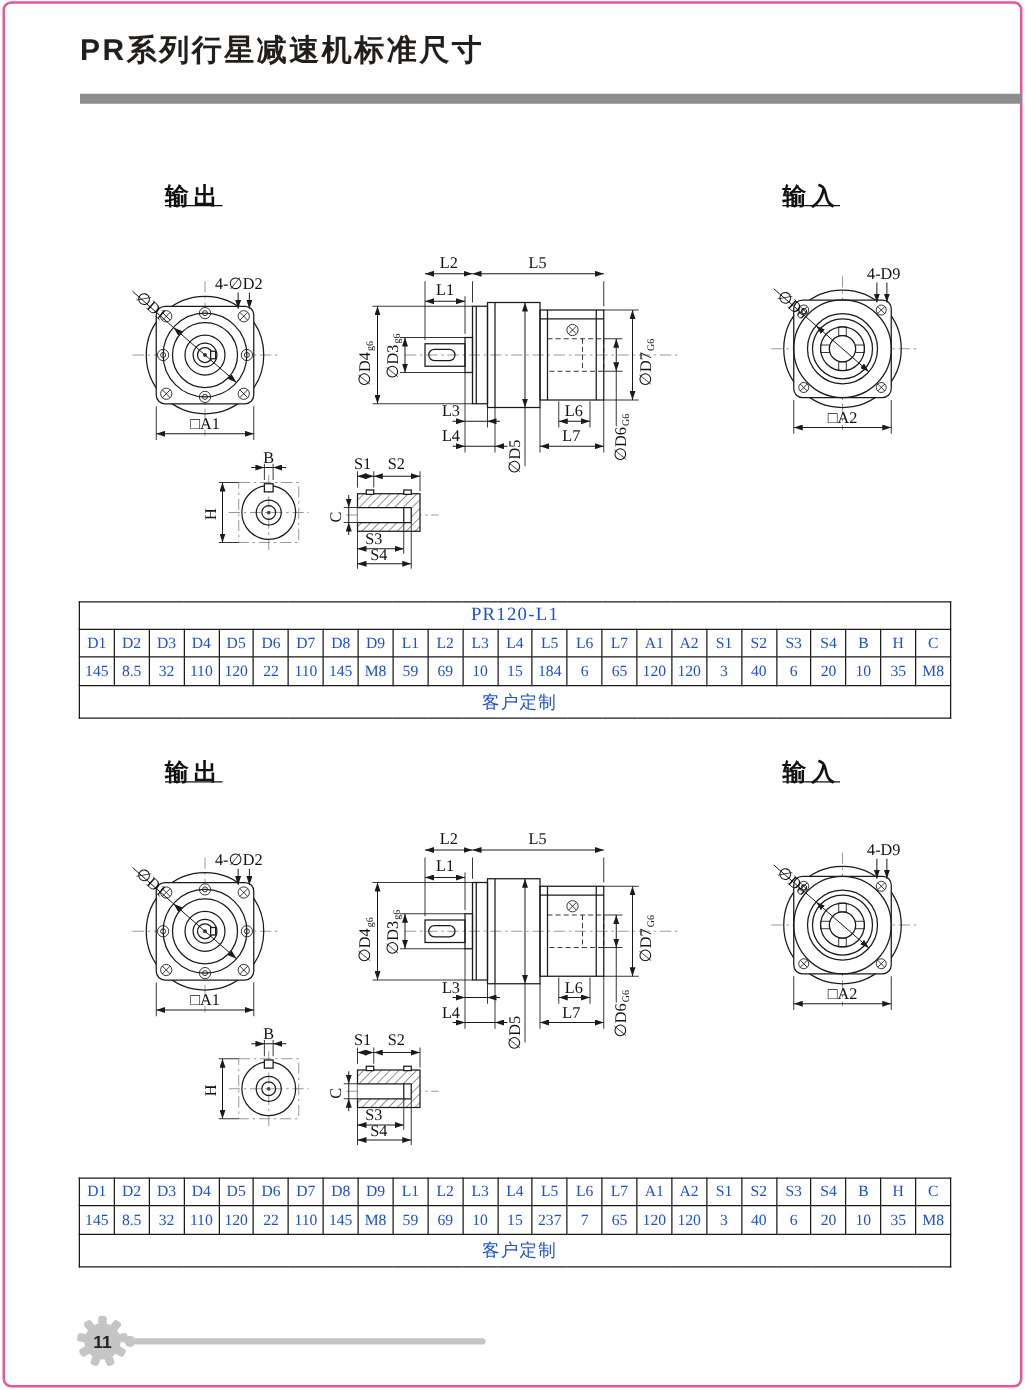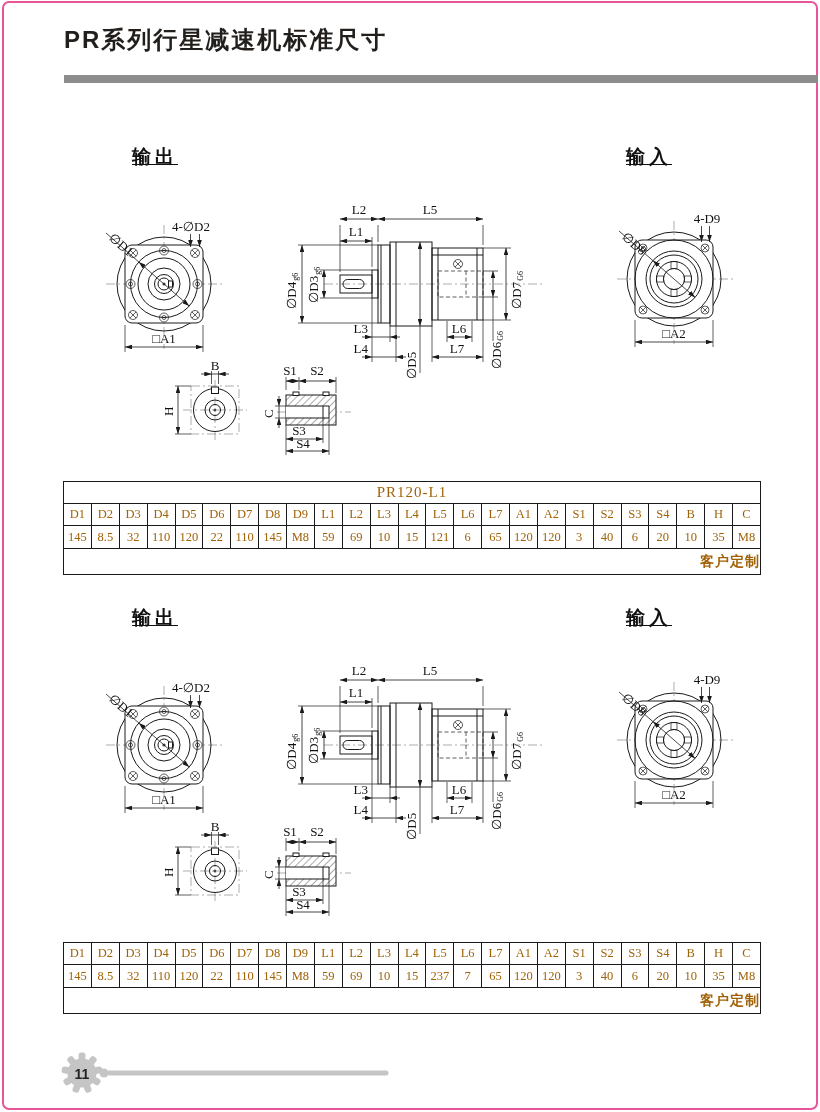--- a/index.html
+++ b/index.html
@@ -20,27 +20,27 @@
   .dash{fill:none;stroke:#1a1a1a;stroke-width:0.7;stroke-dasharray:4 2.5;}
   .cl{fill:none;stroke:#777;stroke-width:0.6;stroke-dasharray:9 3 2 3;}
   .d{fill:none;stroke:#1a1a1a;stroke-width:0.8;}
   .dm{marker-start:url(#arw);marker-end:url(#arw);}
   .me{marker-end:url(#arw);}
   .dim{font-family:"Liberation Serif",serif;font-size:13px;fill:#111;}
   .fit{font-size:8px;}
   .xfill{fill:#444;}
   
   .spec{position:absolute;border-collapse:collapse;table-layout:fixed;width:698px;
-        font-family:"Liberation Serif",serif;color:#a16207;background:#fff;}
+        font-family:"Liberation Serif",serif;color:#1d4ed8;background:#fff;}
   .spec th,.spec td{border:1px solid #1a1a1a;text-align:center;padding:0;
                     font-weight:normal;font-size:12.5px;overflow:hidden;}
   .t-title th{height:21px;font-size:15px;letter-spacing:1px;}
   .t-head th{height:21px;margin-top:48px;}
   .t-vals td{height:22px;}
-  .t-note td{height:25px;text-align:right;padding-left:7px;font-weight:bold;font-size:14px;letter-spacing:1px;}
+  .t-note td{height:25px;text-align:center;padding-left:7px;font-weight:normal;font-size:14px;letter-spacing:1px;}
   .proto-host{display:contents;}
 </style>
 </head>
 <body>
 
 <svg width="0" height="0" style="position:absolute" aria-hidden="true">
   <defs>
     <marker id="arw" viewBox="0 0 12 8" refX="12" refY="4" markerWidth="9" markerHeight="6" orient="auto-start-reverse">
         <path d="M0,0 L12,4 L0,8 z" fill="#1a1a1a"></path>
       </marker>
@@ -340,21 +340,21 @@
             <td>110</td>
             <td>120</td>
             <td>22</td>
             <td>110</td>
             <td>145</td>
             <td>M8</td>
             <td>59</td>
             <td>69</td>
             <td>10</td>
             <td>15</td>
-            <td>121</td>
+            <td>184</td>
             <td>6</td>
             <td>65</td>
             <td>120</td>
             <td>120</td>
             <td>3</td>
             <td>40</td>
             <td>6</td>
             <td>20</td>
             <td>10</td>
             <td>35</td>

